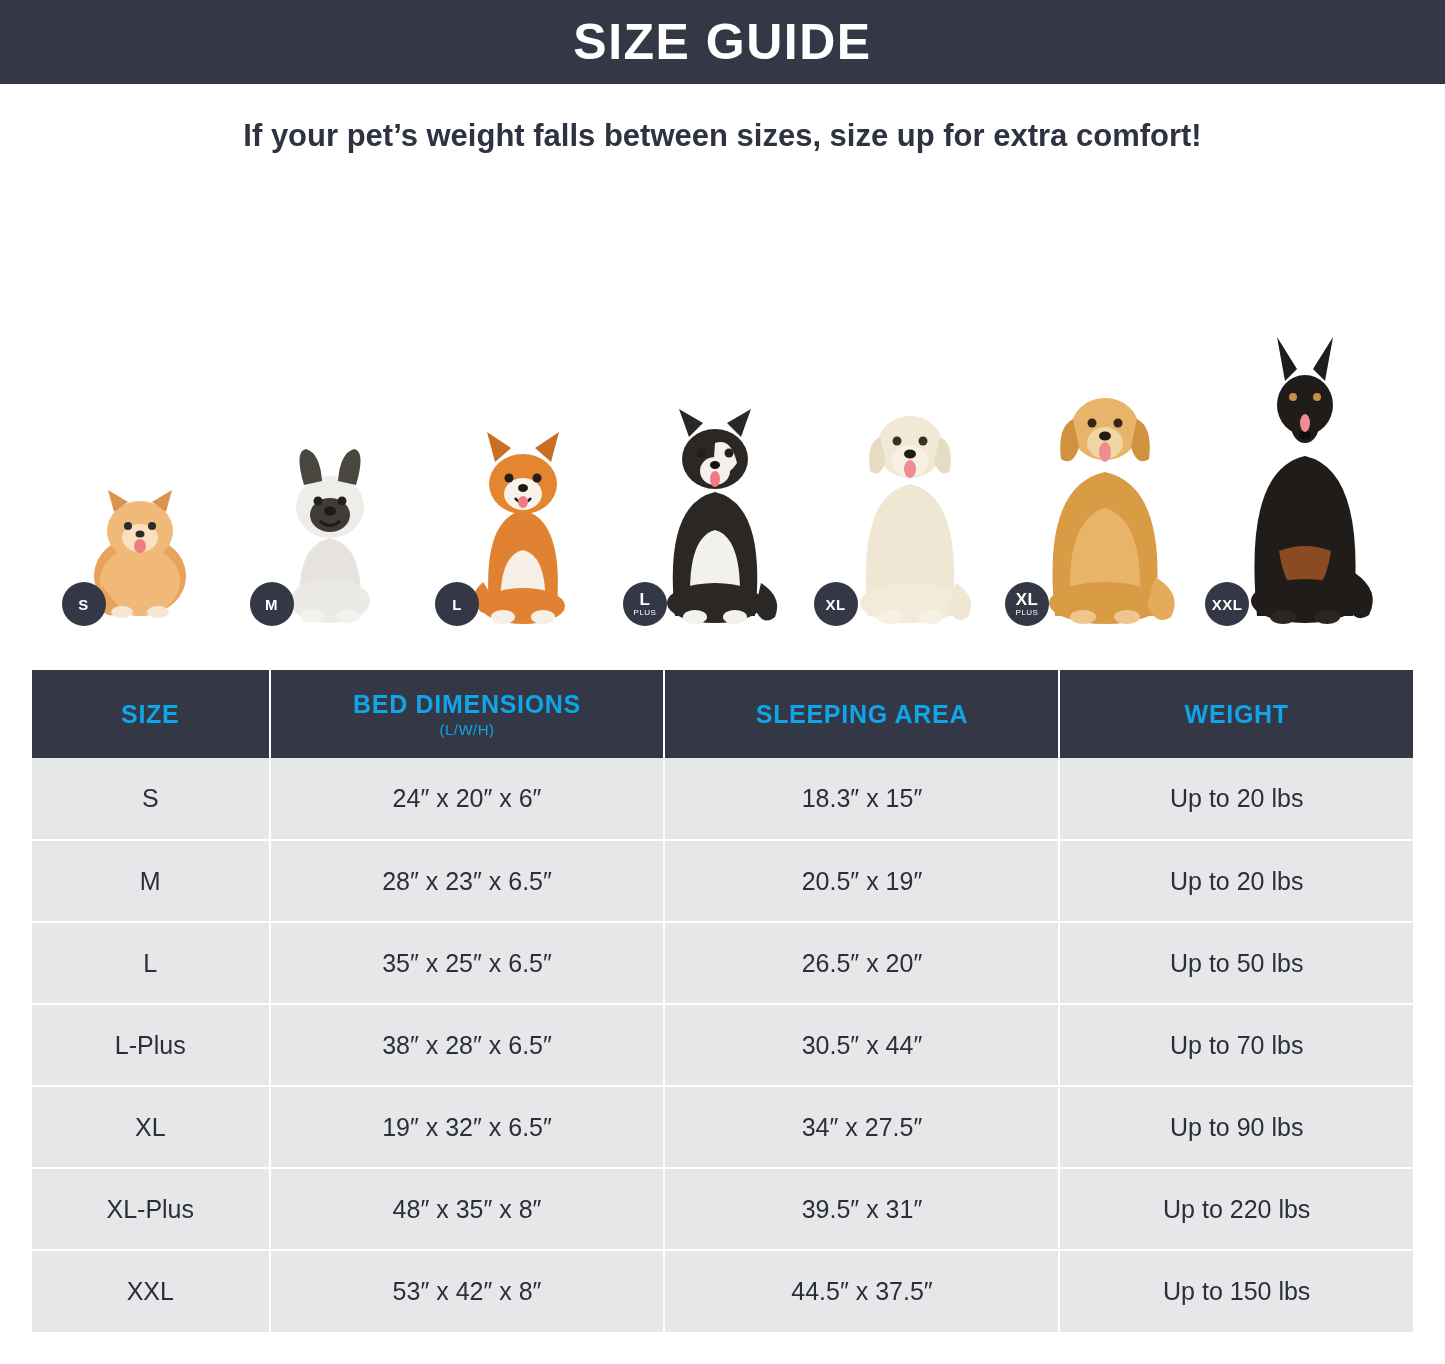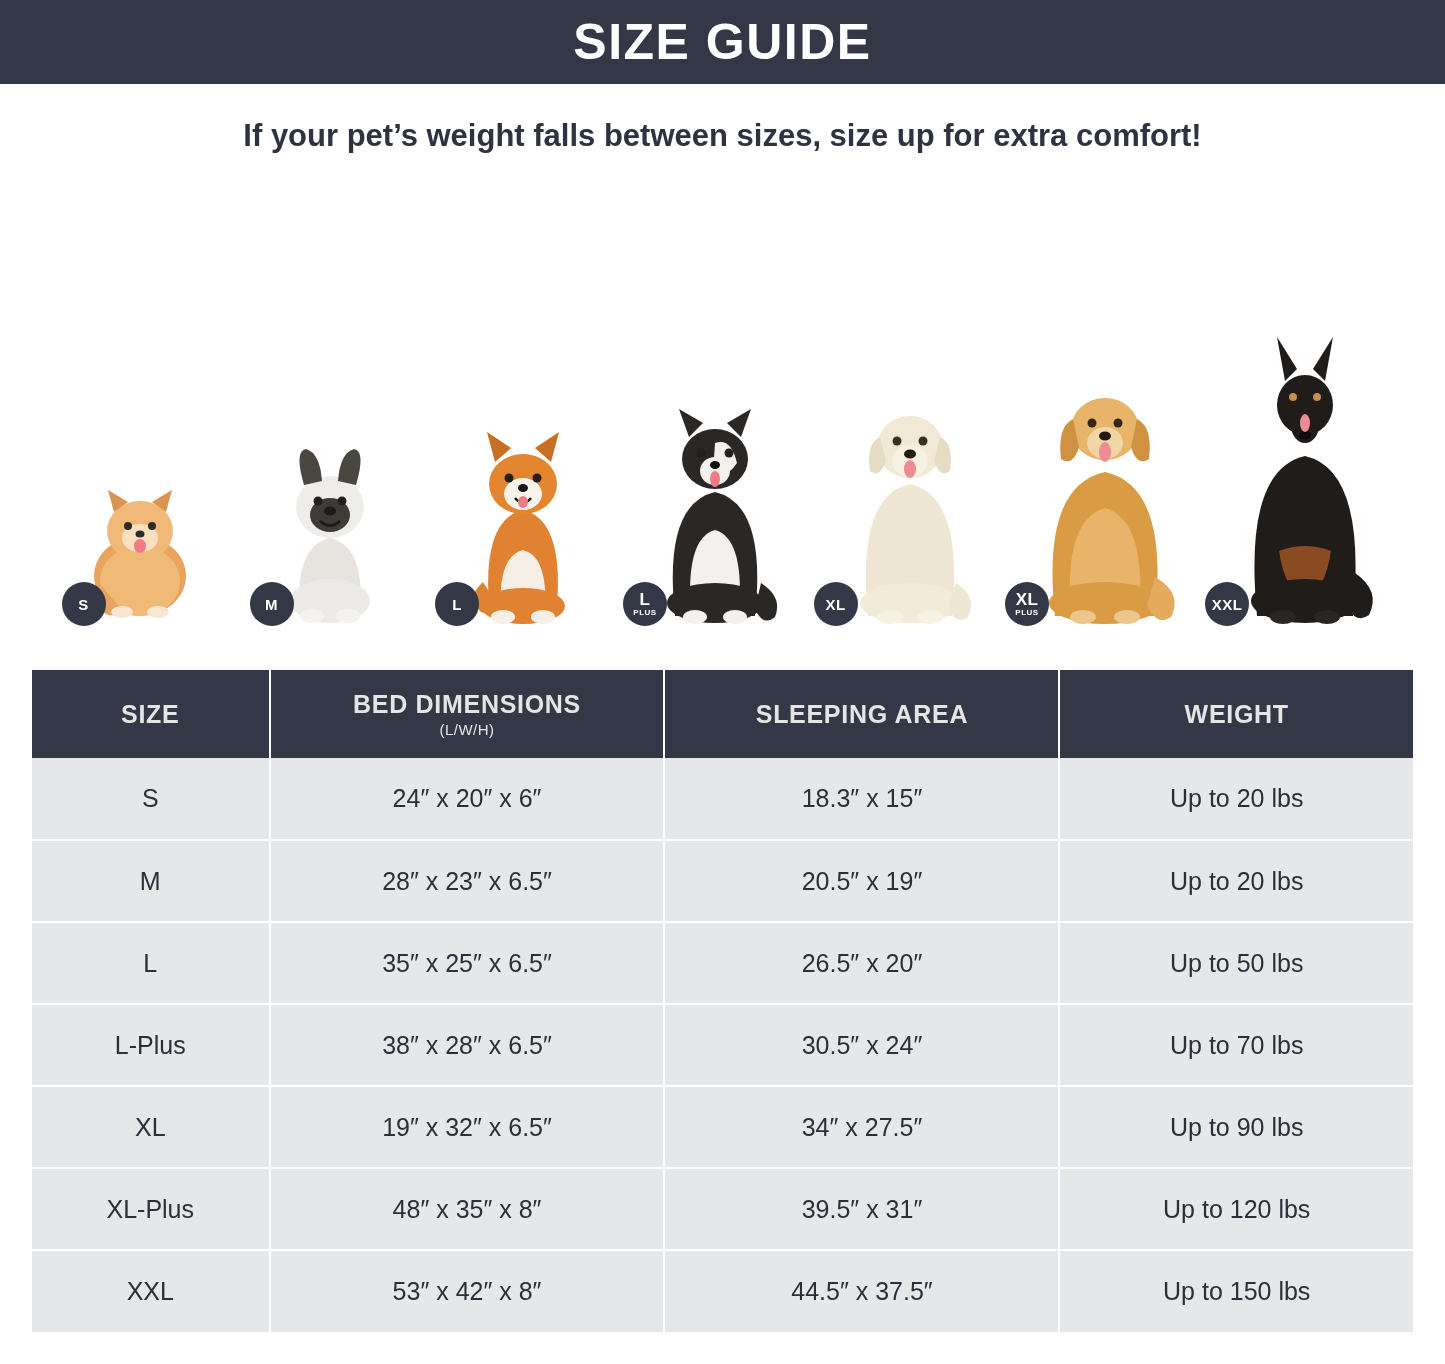--- a/index.html
+++ b/index.html
@@ -82,38 +82,38 @@
     line-height: 1;
     z-index: 5;
   }
   .badge .b-main {
     font-size: 17px;
     font-weight: bold;
     letter-spacing: 0.5px;
   }
   .badge .b-sub {
     font-size: 8px;
-    font-weight: bold;
+    font-weight: normal;
     letter-spacing: 0.5px;
     margin-top: 1px;
   }
   .badge.small .b-main { font-size: 15px; }
 
   
   .table-wrap {
     margin: 40px 32px 0 32px;
   }
   table.size-table {
     width: 100%;
     border-collapse: collapse;
     table-layout: fixed;
   }
   table.size-table thead th {
     background: #343746;
-    color: #e5e5e5;
+    color: #0ea5e9;
     font-size: 25px;
     font-weight: bold;
     letter-spacing: 0.7px;
     padding: 20px 6px 20px 6px;
     text-align: center;
     border-right: 2px solid #ffffff;
     height: 84px;
     vertical-align: middle;
   }
   table.size-table thead th:last-child { border-right: none; }
@@ -361,34 +361,34 @@
       </tr>
       <tr>
         <td>L</td>
         <td>35″ x 25″ x 6.5″</td>
         <td>26.5″ x 20″</td>
         <td>Up to 50 lbs</td>
       </tr>
       <tr>
         <td>L-Plus</td>
         <td>38″ x 28″ x 6.5″</td>
-        <td>30.5″ x 24″</td>
+        <td>30.5″ x 44″</td>
         <td>Up to 70 lbs</td>
       </tr>
       <tr>
         <td>XL</td>
         <td>19″ x 32″ x 6.5″</td>
         <td>34″ x 27.5″</td>
         <td>Up to 90 lbs</td>
       </tr>
       <tr>
         <td>XL-Plus</td>
         <td>48″ x 35″ x 8″</td>
         <td>39.5″ x 31″</td>
-        <td>Up to 120 lbs</td>
+        <td>Up to 220 lbs</td>
       </tr>
       <tr>
         <td>XXL</td>
         <td>53″ x 42″ x 8″</td>
         <td>44.5″ x 37.5″</td>
         <td>Up to 150 lbs</td>
       </tr>
     </tbody>
   </table>
 </div>

